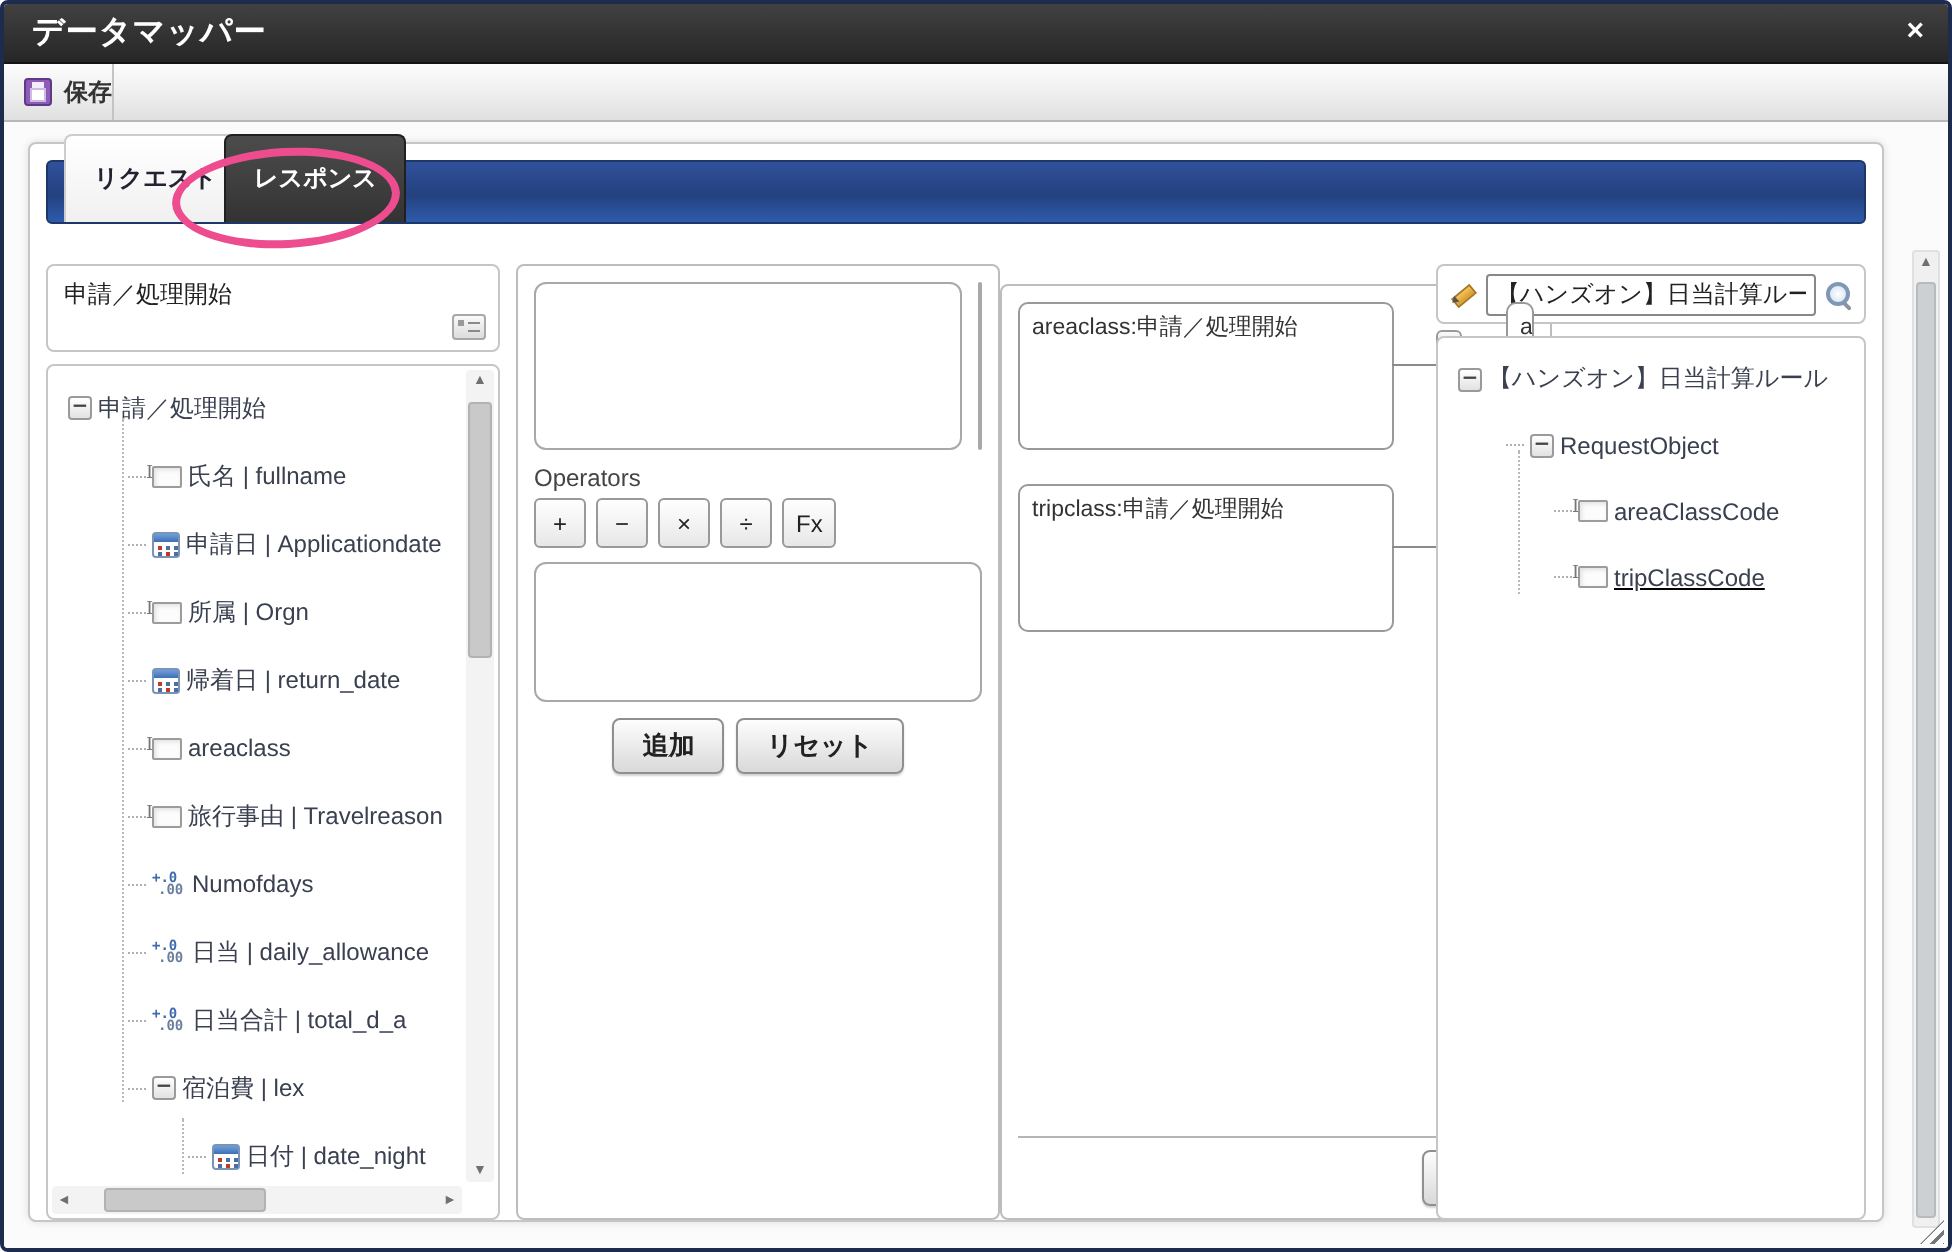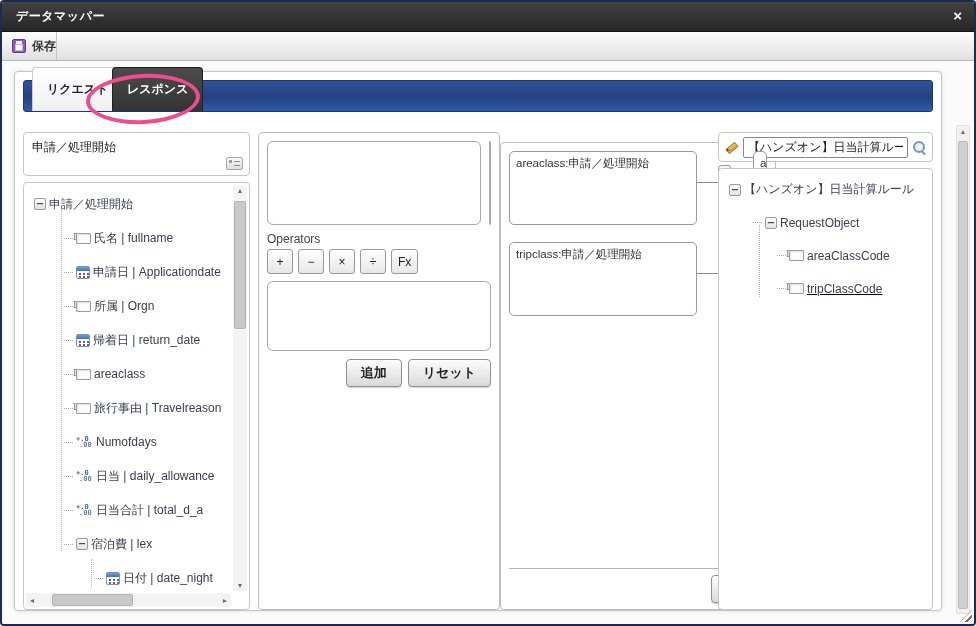--- a/index.html
+++ b/index.html
@@ -1,21 +1,21 @@
 <!DOCTYPE html>
 <html><head>
 <meta charset="utf-8">
 <style>
   * { margin:0; padding:0; box-sizing:border-box; }
   html,body { width:976px; height:626px; font-family:"Liberation Sans","DejaVu Sans",sans-serif; }
   .dialog { position:relative; width:976px; height:626px; border:2px solid #1d2c4e; border-radius:4px; overflow:hidden; background:#fbfbfb; }
 
   
   .titlebar { height:30px; background:linear-gradient(#414141,#262626); border-bottom:1px solid #141414; position:relative; display:flex; align-items:center; }
-  .titlebar .title { color:#fff; font-size:12px; font-weight:bold; padding-left:14px; letter-spacing:.5px; }
+  .titlebar .title { color:#fff; font-size:16px; font-weight:bold; padding-left:14px; letter-spacing:.5px; }
   .close-btn { position:absolute; right:12px; top:5px; color:#fff; font-weight:bold; font-size:15px; line-height:18px; cursor:pointer; }
 
   
   .toolbar { height:29px; background:linear-gradient(#fdfdfd,#e0e0e0); border-bottom:1px solid #b8b8b8; display:flex; align-items:stretch; }
   .save-btn { display:flex; align-items:center; gap:6px; padding:0 0 0 10px; border-right:1px solid #c4c4c4; font-size:12px; font-weight:bold; color:#333; cursor:pointer; }
   .ic-floppy { width:14px; height:14px; background:#8e5bb8; border:1px solid #5e3a86; border-radius:2px; position:relative; display:inline-block; }
   .ic-floppy::before { content:""; position:absolute; top:1px; left:3px; right:3px; height:4px; background:#f3ecfa; }
   .ic-floppy::after { content:""; position:absolute; bottom:1px; left:2px; right:2px; height:5px; background:#fff; border:1px solid #cdb9e2; }
 
   
@@ -80,21 +80,21 @@
 
   
   .expr-panel { border:1px solid #bdbdbd; border-radius:4px; padding:8px; background:#fff; }
   .operand-row { display:flex; gap:8px; }
   .operand-box { height:84px; border:1px solid #a8a8a8; border-radius:6px; background:#fff; }
   .operand-box.a { width:214px; } .operand-box.b { flex:1; }
   .operators-label { font-size:12px; color:#444; margin:7px 0 3px; }
   .op-row { display:flex; gap:5px; }
   .op-btn { min-width:26px; height:25px; padding:0 6px; border:1px solid #999; border-radius:3px; background:linear-gradient(#fff,#e7e7e7); font-size:12px; color:#222; cursor:pointer; }
   .expr-box { height:70px; border:1px solid #a8a8a8; border-radius:6px; margin-top:7px; background:#fff; }
-  .expr-actions { display:flex; justify-content:flex-end; gap:6px; margin-top:8px; }
+  .expr-actions { display:flex; justify-content:center; gap:6px; margin-top:8px; }
   .gbtn { padding:4px 14px; border:1px solid #8f8f8f; border-radius:4px; background:linear-gradient(#fdfdfd,#d9d9d9); font-size:13px; font-weight:bold; color:#222; cursor:pointer; box-shadow:0 1px 1px rgba(0,0,0,.18); }
 
   .map-panel { flex:1; margin-top:10px; border:1px solid #bdbdbd; border-radius:4px; background:#fff; padding:8px 8px 6px; display:flex; flex-direction:column; }
   .map-rows { display:flex; flex-direction:column; gap:17px; }
   .map-row { display:grid; grid-template-columns:188px 56px 1fr; height:74px; }
   .map-box { border:1px solid #999; border-radius:5px; background:#fff; font-size:11.5px; color:#333; padding:4px 6px; overflow:hidden; white-space:nowrap; }
   .map-conn { position:relative; }
   .map-conn::before { content:""; position:absolute; left:-1px; right:-1px; top:31px; border-top:1px solid #8a8a8a; }
   .map-check { position:absolute; left:50%; margin-left:-7px; top:14px; width:13px; height:13px; border:1px solid #9a9a9a; border-radius:3px; background:linear-gradient(#f9f9f9,#dcdcdc); cursor:pointer; }
   .map-tgt { position:relative; padding-bottom:18px; }

